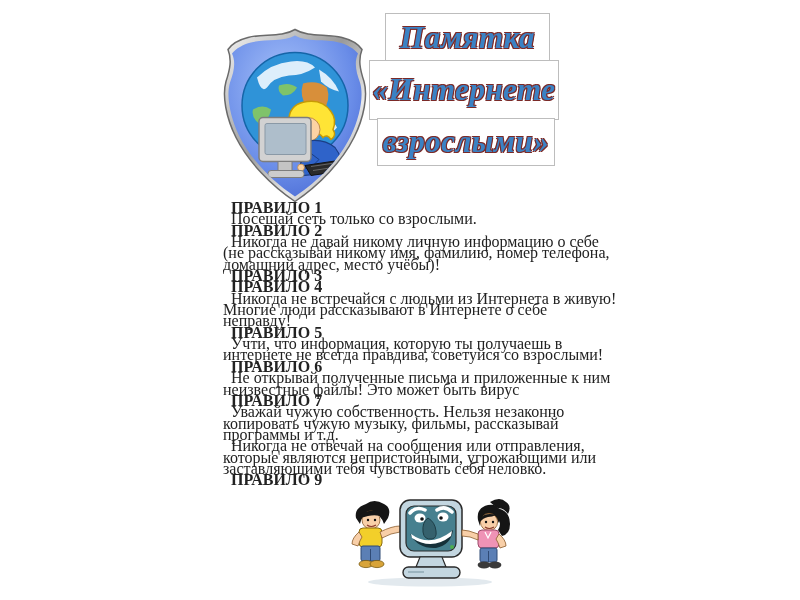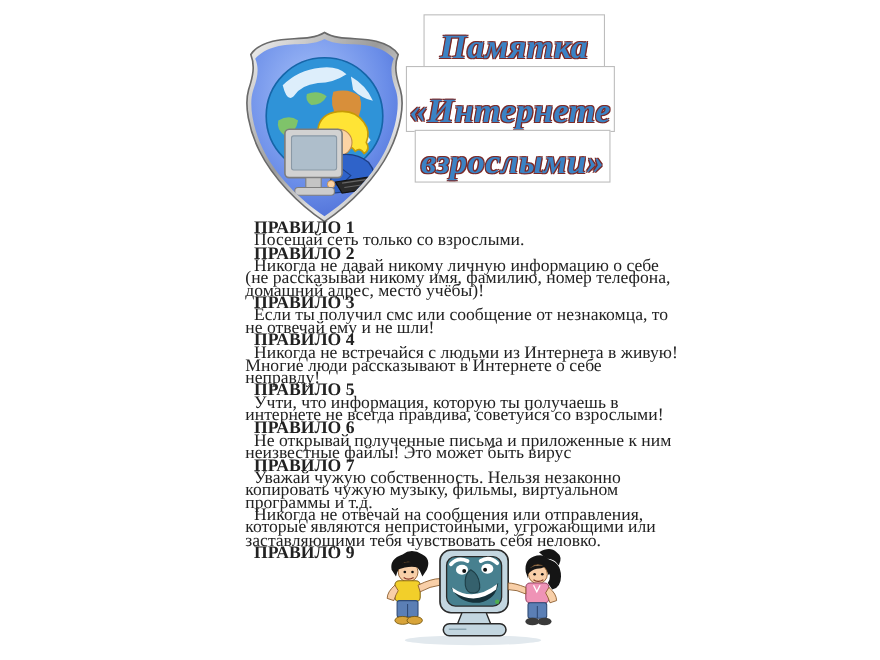--- a/index.html
+++ b/index.html
@@ -4,21 +4,21 @@
 <style>
   html,body{margin:0;padding:0;background:#ffffff;}
   .slide{
     position:relative;width:800px;height:600px;background:#ffffff;overflow:hidden;
     font-family:"Liberation Serif",serif;
   }
   
   .shield{position:absolute;left:219px;top:25px;width:152px;height:181px;}
   
   .tbox{position:absolute;background:#ffffff;border:1px solid #bdbdbd;
-        display:flex;align-items:flex-end;justify-content:center;}
+        display:flex;align-items:center;justify-content:center;}
   .tbox1{left:385px;top:13px;width:163px;height:47px;}
   .tbox2{left:369px;top:60px;width:188px;height:58px;}
   .tbox3{left:377px;top:118px;width:176px;height:46px;}
   .wordart{
     font-family:"Liberation Serif",serif;
     font-style:italic;font-weight:bold;font-size:31px;letter-spacing:.5px;
     color:#3b82c4;white-space:nowrap;
     text-shadow:-1px -1px 0 #7b2a28, 1px -1px 0 #7b2a28,
                 -1px  1px 0 #7b2a28, 1px  1px 0 #7b2a28;
   }
@@ -100,29 +100,28 @@
   <div class="tbox tbox3">
     <span class="wordart">взрослыми»</span>
   </div>
 
   <div class="rules">
     <p class="rule-head">ПРАВИЛО 1</p>
     <p class="rule-text">Посещай сеть только со взрослыми.</p>
     <p class="rule-head">ПРАВИЛО 2</p>
     <p class="rule-text">Никогда не давай никому личную информацию о себе (не рассказывай никому имя, фамилию, номер телефона, домашний адрес, место учёбы)!</p>
     <p class="rule-head">ПРАВИЛО 3</p>
-    <p class="rule-text">Если ты получил смс или сообщение от незнакомца, то не отвечай ему и не шли!</p>
     <p class="rule-head">ПРАВИЛО 4</p>
     <p class="rule-text">Никогда не встречайся с людьми из Интернета в живую! Многие люди рассказывают в Интернете о себе неправду!</p>
     <p class="rule-head">ПРАВИЛО 5</p>
     <p class="rule-text">Учти, что информация, которую ты получаешь в интернете не всегда правдива, советуйся со взрослыми!</p>
     <p class="rule-head">ПРАВИЛО 6</p>
     <p class="rule-text">Не открывай полученные письма и приложенные к ним неизвестные файлы! Это может быть вирус</p>
     <p class="rule-head">ПРАВИЛО 7</p>
-    <p class="rule-text">Уважай чужую собственность. Нельзя незаконно копировать чужую музыку, фильмы, виртуальном программы и т.д.</p>
+    <p class="rule-text">Уважай чужую собственность. Нельзя незаконно копировать чужую музыку, фильмы, рассказывай программы и т.д.</p>
     <p class="rule-text">Никогда не отвечай на сообщения или отправления, которые являются непристойными, угрожающими или заставляющими тебя чувствовать себя неловко.</p>
     <p class="rule-head">ПРАВИЛО 9</p>
   </div>
 
   <svg class="kids" viewBox="0 0 172 92" role="img">
     <ellipse cx="86" cy="86" rx="62" ry="4.5" fill="#e2e9ee"></ellipse>
 
     <g>
       <path d="M12,22 Q10,12 22,8 Q30,2 40,8 Q48,12 44,22 L40,28 Q36,16 26,18 Q18,18 16,28 Z" fill="#151515"></path>
       <circle cx="27" cy="24" r="9" fill="#f8cfa8" stroke="#8a5a2a" stroke-width="0.8"></circle>

